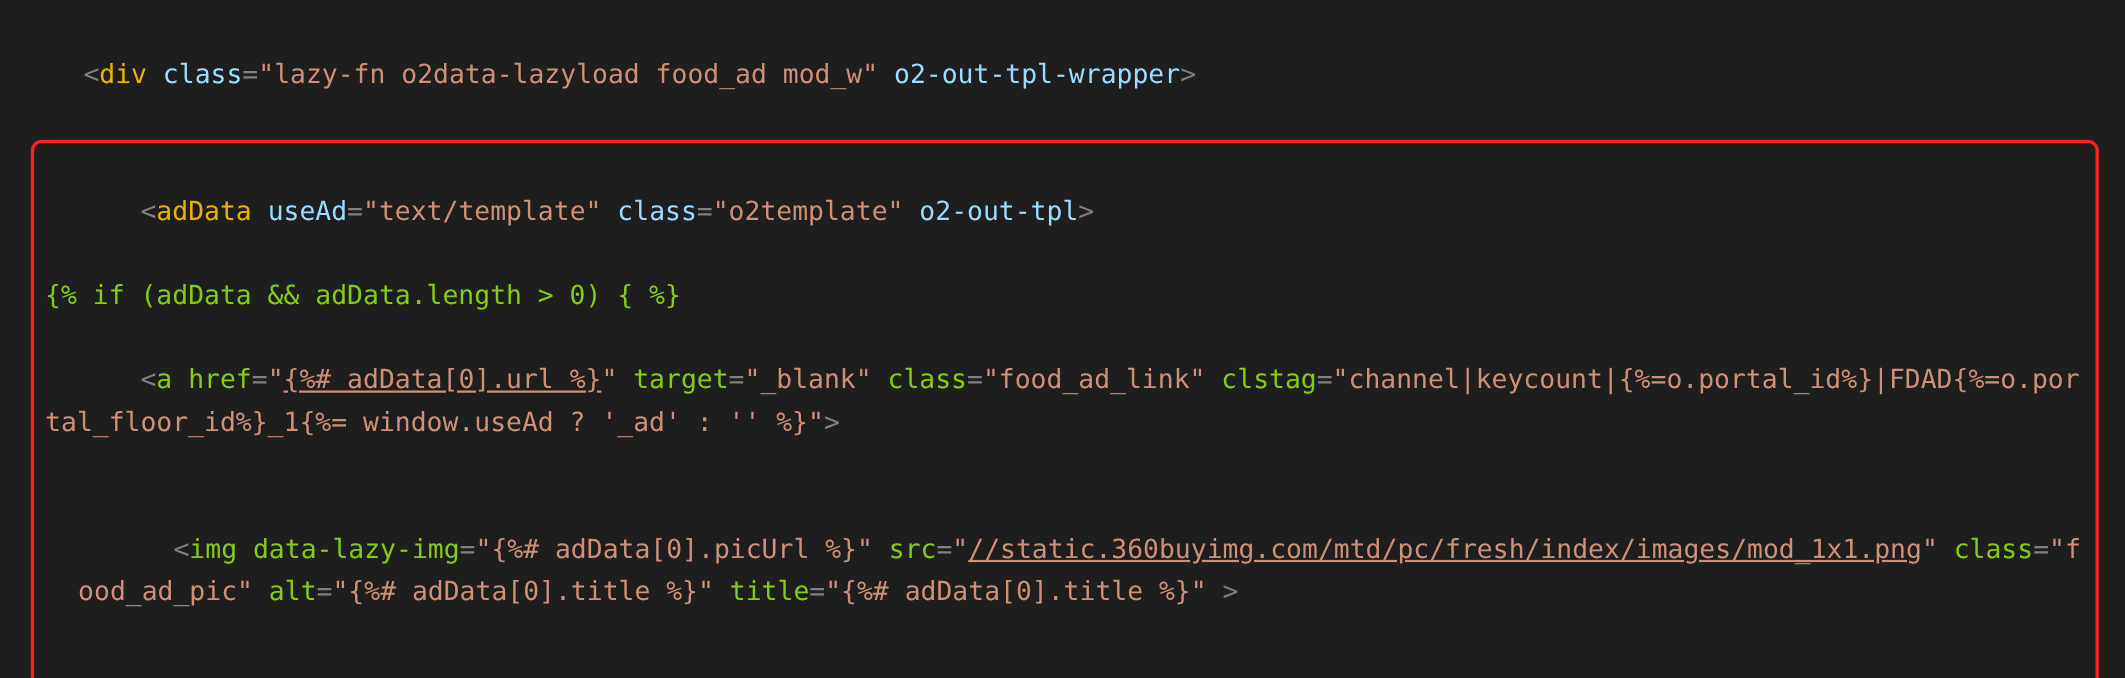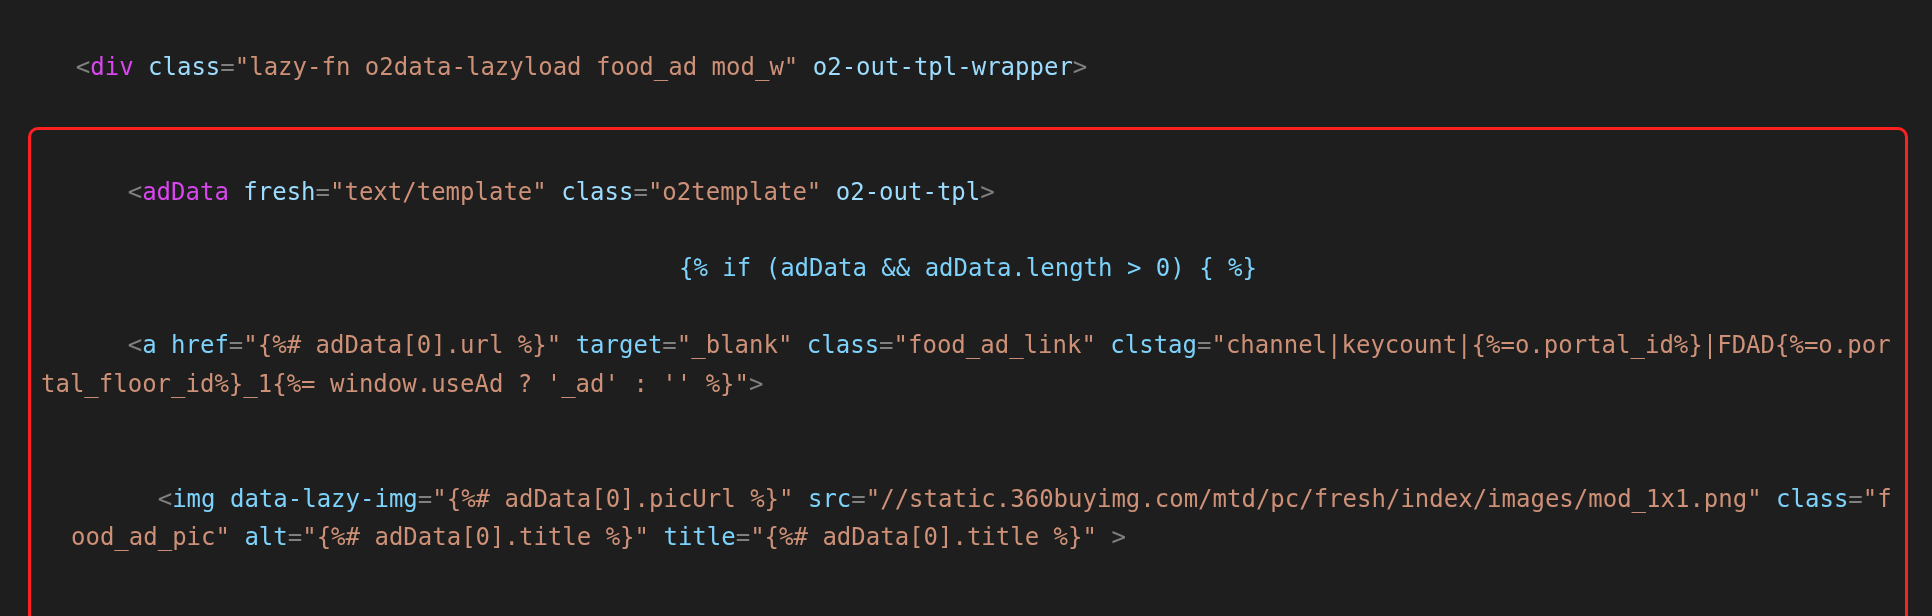--- a/index.html
+++ b/index.html
@@ -22,39 +22,39 @@
     margin: 2px 6px 2px 10px;
   }
   .line {
     white-space: pre-wrap;
     word-break: break-all;
   }
   .indent1 { padding-left: 30px; }
 
   
   .angle   { color: #808080; }   
-  .tag     { color: #d946ef; }   
+  .tag     { color: #eab308; }   
   .attr    { color: #9cdcfe; }   
   .string  { color: #ce9178; }
-  .dim     { color: #7dd3fc; text-align: center; }
-  .underline { }
+  .dim     { color: #84cc16; }
+  .underline { text-decoration: underline; }
 </style>
 </head>
 <body>
 
 <div class="code-block">
 
   <div class="line">
     <span class="angle">&lt;</span><span class="tag">div</span><span> </span><span class="attr">class</span><span class="angle">=</span><span class="string">"lazy-fn o2data-lazyload food_ad mod_w"</span><span> </span><span class="attr">o2-out-tpl-wrapper</span><span class="angle">&gt;</span>
   </div>
 
   <div class="highlight-box">
 
     <div class="line">
-      <span class="angle">&lt;</span><span class="tag">adData</span><span> </span><span class="attr">fresh</span><span class="angle">=</span><span class="string">"text/template"</span><span> </span><span class="attr">class</span><span class="angle">=</span><span class="string">"o2template"</span><span> </span><span class="attr">o2-out-tpl</span><span class="angle">&gt;</span>
+      <span class="angle">&lt;</span><span class="tag">adData</span><span> </span><span class="attr">useAd</span><span class="angle">=</span><span class="string">"text/template"</span><span> </span><span class="attr">class</span><span class="angle">=</span><span class="string">"o2template"</span><span> </span><span class="attr">o2-out-tpl</span><span class="angle">&gt;</span>
     </div>
 
     <div class="line dim">{% if (adData &amp;&amp; adData.length &gt; 0) { %}</div>
 
     <div class="line">
       <span class="angle">&lt;</span><span class="dim">a</span><span> </span><span class="dim">href</span><span class="angle">=</span><span class="string">"</span><span class="string underline">{%# adData[0].url %}</span><span class="string">"</span><span> </span><span class="dim">target</span><span class="angle">=</span><span class="string">"_blank"</span><span> </span><span class="dim">class</span><span class="angle">=</span><span class="string">"food_ad_link"</span><span> </span><span class="dim">clstag</span><span class="angle">=</span><span class="string">"</span><span class="string">channel|keycount|</span><span class="string">{%=o.portal_id%}|FDAD{%=o.portal_floor_id%}_1{%= window.useAd ? '_ad' : '' %}</span><span class="string">"</span><span class="angle">&gt;</span>
     </div>
 
     <div class="line indent1">
       <span class="angle">&lt;</span><span class="dim">img</span><span> </span><span class="dim">data-lazy-img</span><span class="angle">=</span><span class="string">"{%# adData[0].picUrl %}"</span><span> </span><span class="dim">src</span><span class="angle">=</span><span class="string">"</span><span class="string underline">//static.360buyimg.com/mtd/pc/fresh/index/images/mod_1x1.png</span><span class="string">"</span><span> </span><span class="dim">class</span><span class="angle">=</span><span class="string">"food_ad_pic"</span><span> </span><span class="dim">alt</span><span class="angle">=</span><span class="string">"</span><span class="string">{%# </span><span class="string">adData[0].title %}</span><span class="string">"</span><span> </span><span class="dim">title</span><span class="angle">=</span><span class="string">"{%# adData[0].title %}"</span><span> </span><span class="angle">&gt;</span>

